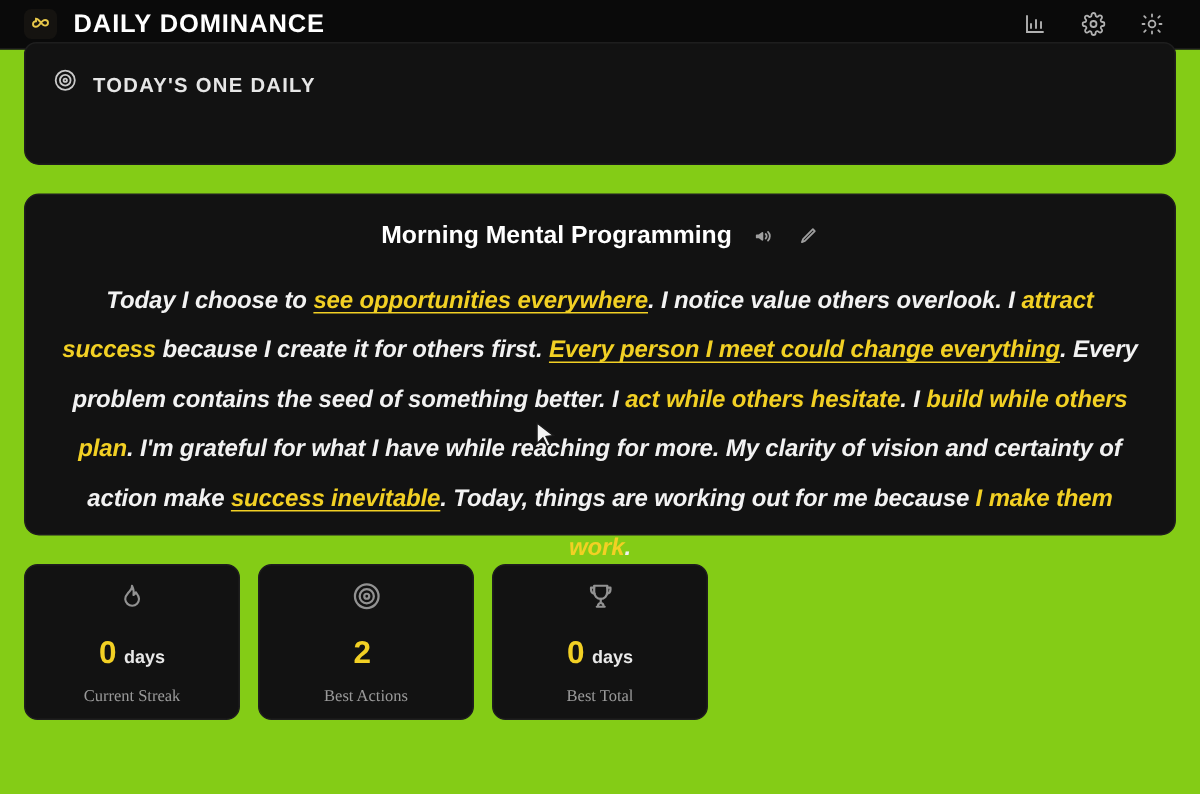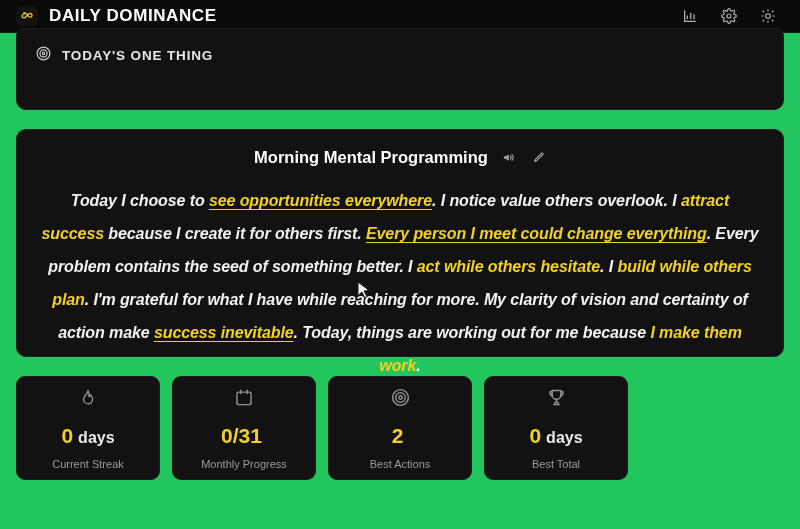--- a/index.html
+++ b/index.html
@@ -2,21 +2,21 @@
 <html><head>
 <meta charset="utf-8">
 <style>
   * { box-sizing: border-box; margin: 0; padding: 0; }
   html, body {
     width: 800px; height: 529px;
     background: #000000;
     font-family: "Liberation Sans", sans-serif;
     overflow: hidden;
   }
-  #app { width: 800px; height: 529px; position: relative; background: #22c55e; }
+  #app { width: 800px; height: 529px; position: relative; background: #84cc16; }
 
   
   .header {
     height: 33px;
     display: flex;
     align-items: center;
     padding: 0 16px;
     background: #0a0a0a;
     border-bottom: 1px solid #1b1b1b;
     position: relative;
@@ -147,27 +147,28 @@
     color: #f2d024;
     font-size: 21px;
     font-weight: bold;
     line-height: 1;
     display: flex;
     align-items: baseline;
     gap: 5px;
   }
   .stat-unit {
     color: #e9e9e9;
-    font-size: 16px;
+    font-size: 12px;
     font-weight: bold;
   }
   .stat-label {
     margin-top: 12px;
     color: #9a9a9a;
     font-size: 11px;
+    font-family: Liberation Serif, serif;
   }
 
   
   .cursor {
     position: absolute;
     left: 357px;
     top: 281px;
     width: 14px; height: 20px;
     pointer-events: none;
   }
@@ -213,21 +214,21 @@
 
     <div class="card one-thing">
       <div class="ot-head">
         <span>
           <svg width="17" height="17" viewBox="0 0 24 24" fill="none" stroke="#c9c9c9" stroke-width="1.7">
             <circle cx="12" cy="12" r="9"></circle>
               <circle cx="12" cy="12" r="5"></circle>
               <circle cx="12" cy="12" r="1.6"></circle>
           </svg>
         </span>
-        <span class="ot-title">TODAY'S ONE THING</span>
+        <span class="ot-title">TODAY'S ONE DAILY</span>
       </div>
     </div>
 
     <div class="card affirm">
       <div class="af-head">
         <span class="af-title">Morning Mental Programming</span>
         <span class="af-ico">
           <svg width="15" height="15" viewBox="0 0 24 24" fill="none" stroke="#cfcfcf" stroke-width="1.9" stroke-linecap="round" stroke-linejoin="round">
             <path d="M10 8.5L6.5 11H4v2.2h2.5L10 15.8V8.5z" fill="#cfcfcf"></path>
             <path d="M13.5 9.6a3.2 3.2 0 010 4.8"></path>
@@ -251,33 +252,20 @@
             <path d="M12 3c.4 3-1.6 4-3 5.6-1.4 1.6-2.4 3-2.4 5.2A5.6 5.6 0 0012.2 19a5.5 5.5 0 005.4-5.5c0-2.6-1.6-4-2.6-5.3-.3 1-.9 1.7-1.8 2.2.6-2.6-.3-5.5-1.2-7.4z"></path>
           </svg>
         </div>
         <div class="stat-val">
           <span>0</span>
           <span class="stat-unit">days</span>
         </div>
         <div class="stat-label">Current Streak</div>
       </div>
 
-      <div class="stat">
-        <div class="stat-ico">
-          <svg width="20" height="21" viewBox="0 0 24 24" fill="none" stroke="#c4c4c4" stroke-width="1.7" stroke-linecap="round">
-            <rect x="3.5" y="5.5" width="17" height="15" rx="2.2"></rect>
-            <path d="M8 3.2v4M16 3.2v4"></path>
-          </svg>
-        </div>
-        <div class="stat-val">
-          <span>0/31</span>
-          <span class="stat-unit"></span>
-        </div>
-        <div class="stat-label">Monthly Progress</div>
-      </div>
 
 
       <div class="stat">
         <div class="stat-ico">
           <svg width="21" height="21" viewBox="0 0 24 24" fill="none" stroke="#c4c4c4" stroke-width="1.7">
             <circle cx="12" cy="12" r="9"></circle>
               <circle cx="12" cy="12" r="5.4"></circle>
               <circle cx="12" cy="12" r="1.9"></circle>
           </svg>
         </div>

